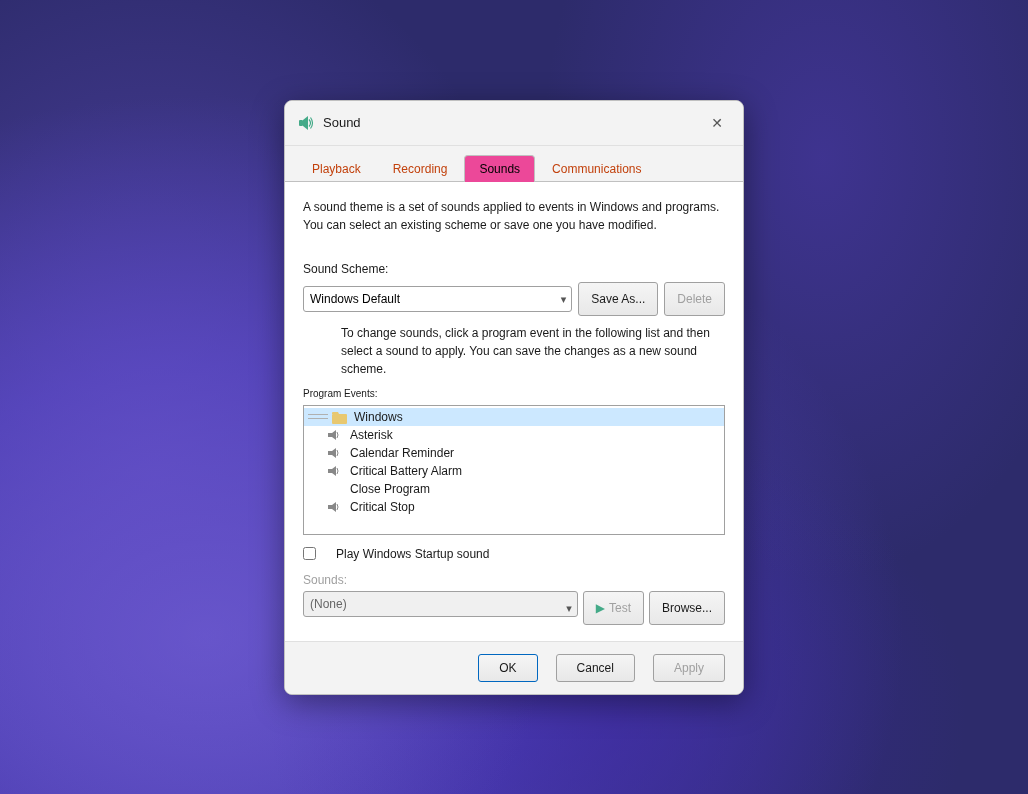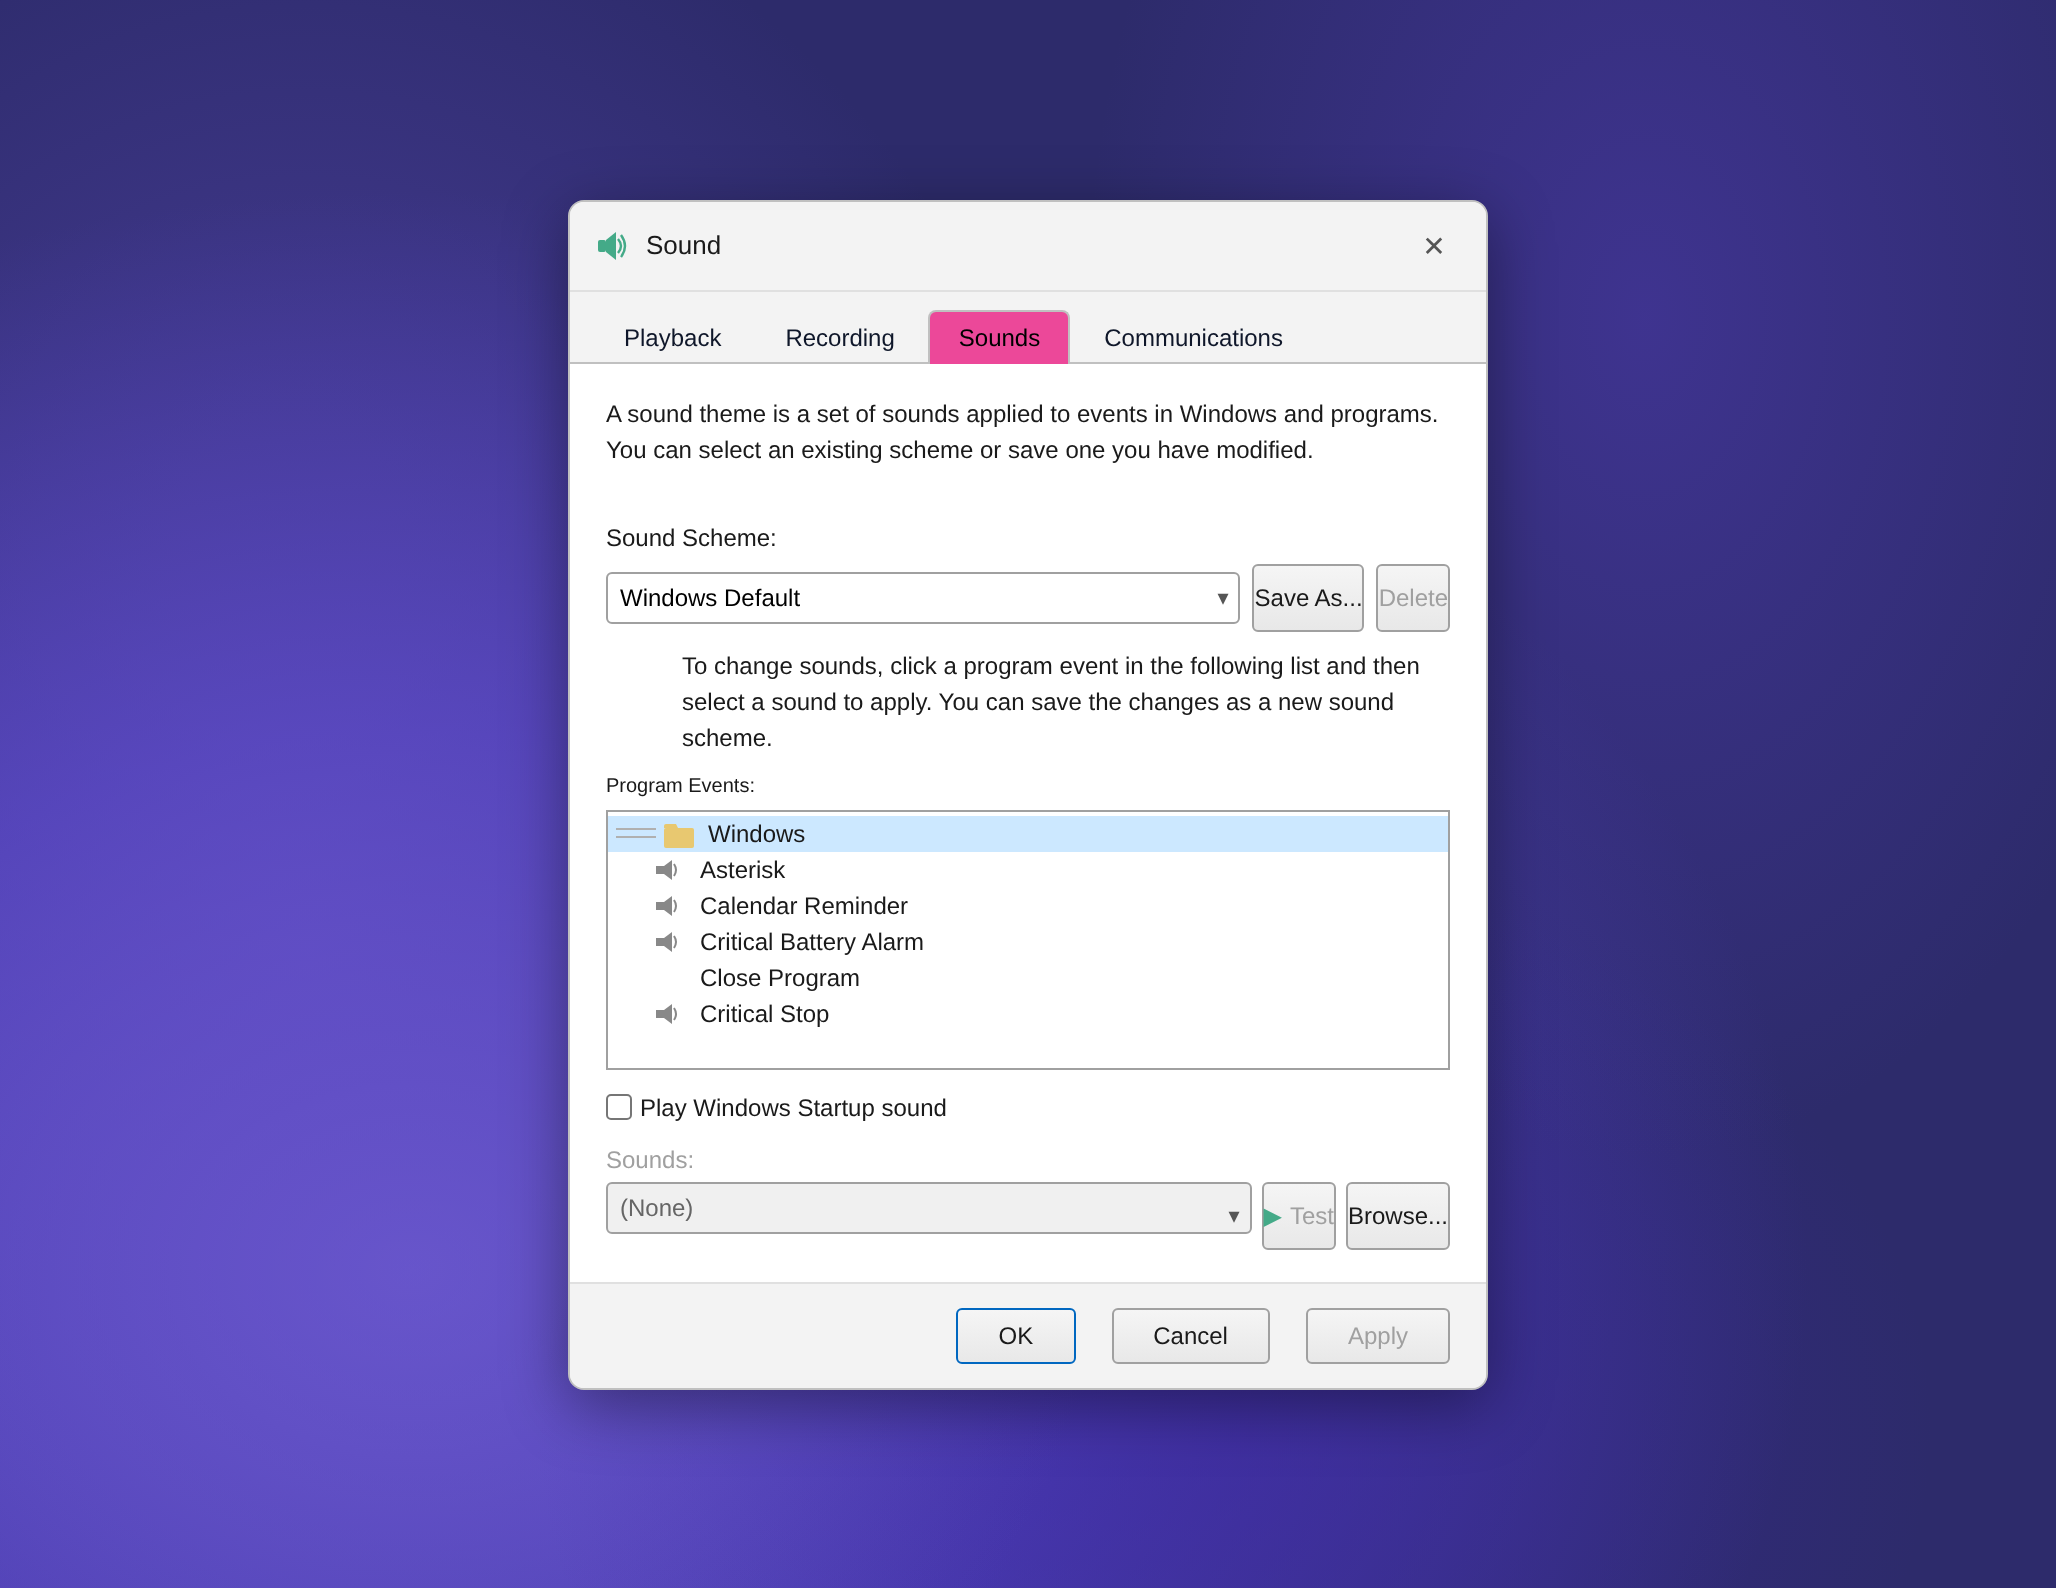--- a/index.html
+++ b/index.html
@@ -93,21 +93,21 @@
       display: flex;
       padding: 8px 12px 0;
       background: #f3f3f3;
       border-bottom: 1px solid #c0c0c0;
       gap: 2px;
     }
 
     .tab {
       padding: 6px 14px;
       font-size: 12px;
-      color: #0f172a;
+      color: #c2410c;
       cursor: pointer;
       border: 1px solid transparent;
       border-bottom: none;
       border-radius: 4px 4px 0 0;
       background: transparent;
       position: relative;
       bottom: -1px;
     }
 
     .tab.active {
@@ -167,21 +167,21 @@
       right: 6px;
       top: 50%;
       transform: translateY(-50%);
       font-size: 11px;
       color: #555;
       pointer-events: none;
     }
 
     .btn {
       height: 34px;
-      padding: 2px 0;
+      padding: 2px 12px;
       font-size: 12px;
       border: 1px solid #a0a0a0;
       background: linear-gradient(to bottom, #f5f5f5, #e8e8e8);
       border-radius: 3px;
       cursor: pointer;
       color: #1a1a1a;
       white-space: nowrap;
     }
 
     .btn:disabled {
@@ -258,21 +258,21 @@
       background: #c0c0c0;
       border: 3px solid #f0f0f0;
       border-radius: 6px;
     }
 
     
     .checkbox-row {
       display: flex;
       align-items: center;
       margin-bottom: 12px;
-      gap: 4px;
+      gap: 20px;
     }
 
     .checkbox-row input[type="checkbox"] {
       width: 13px;
       height: 13px;
       cursor: pointer;
       flex-shrink: 0;
     }
 
     .checkbox-label {

